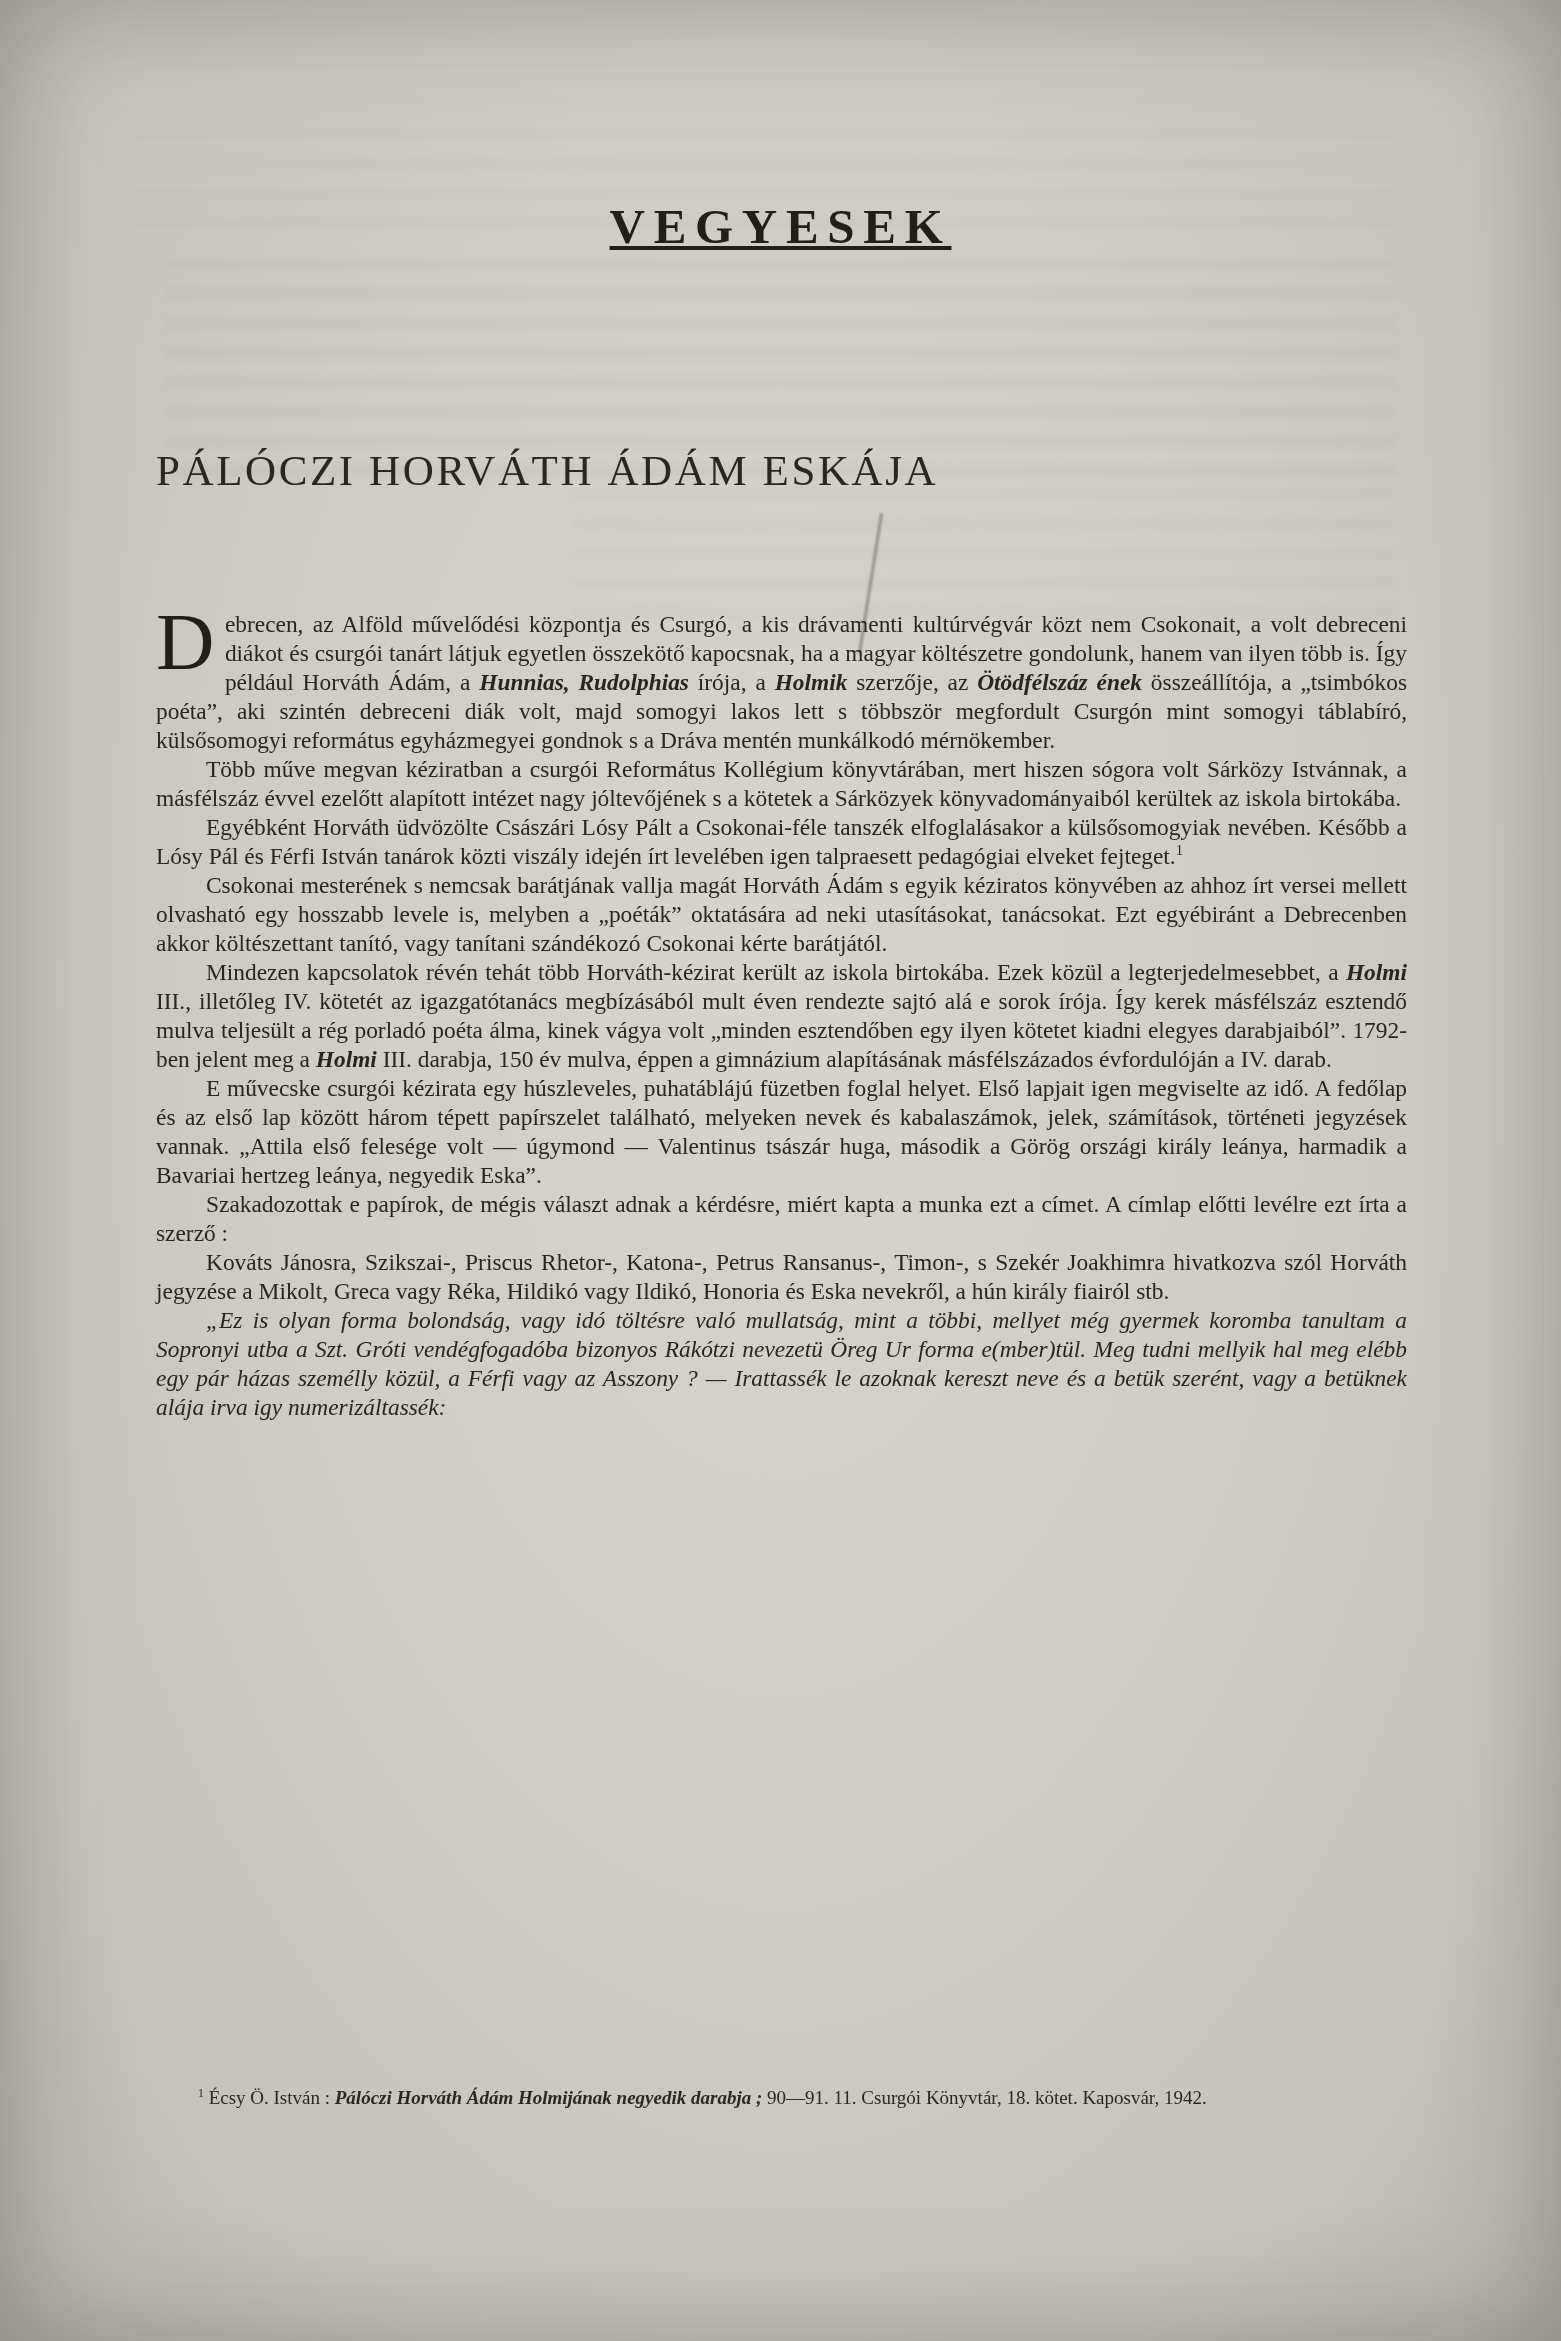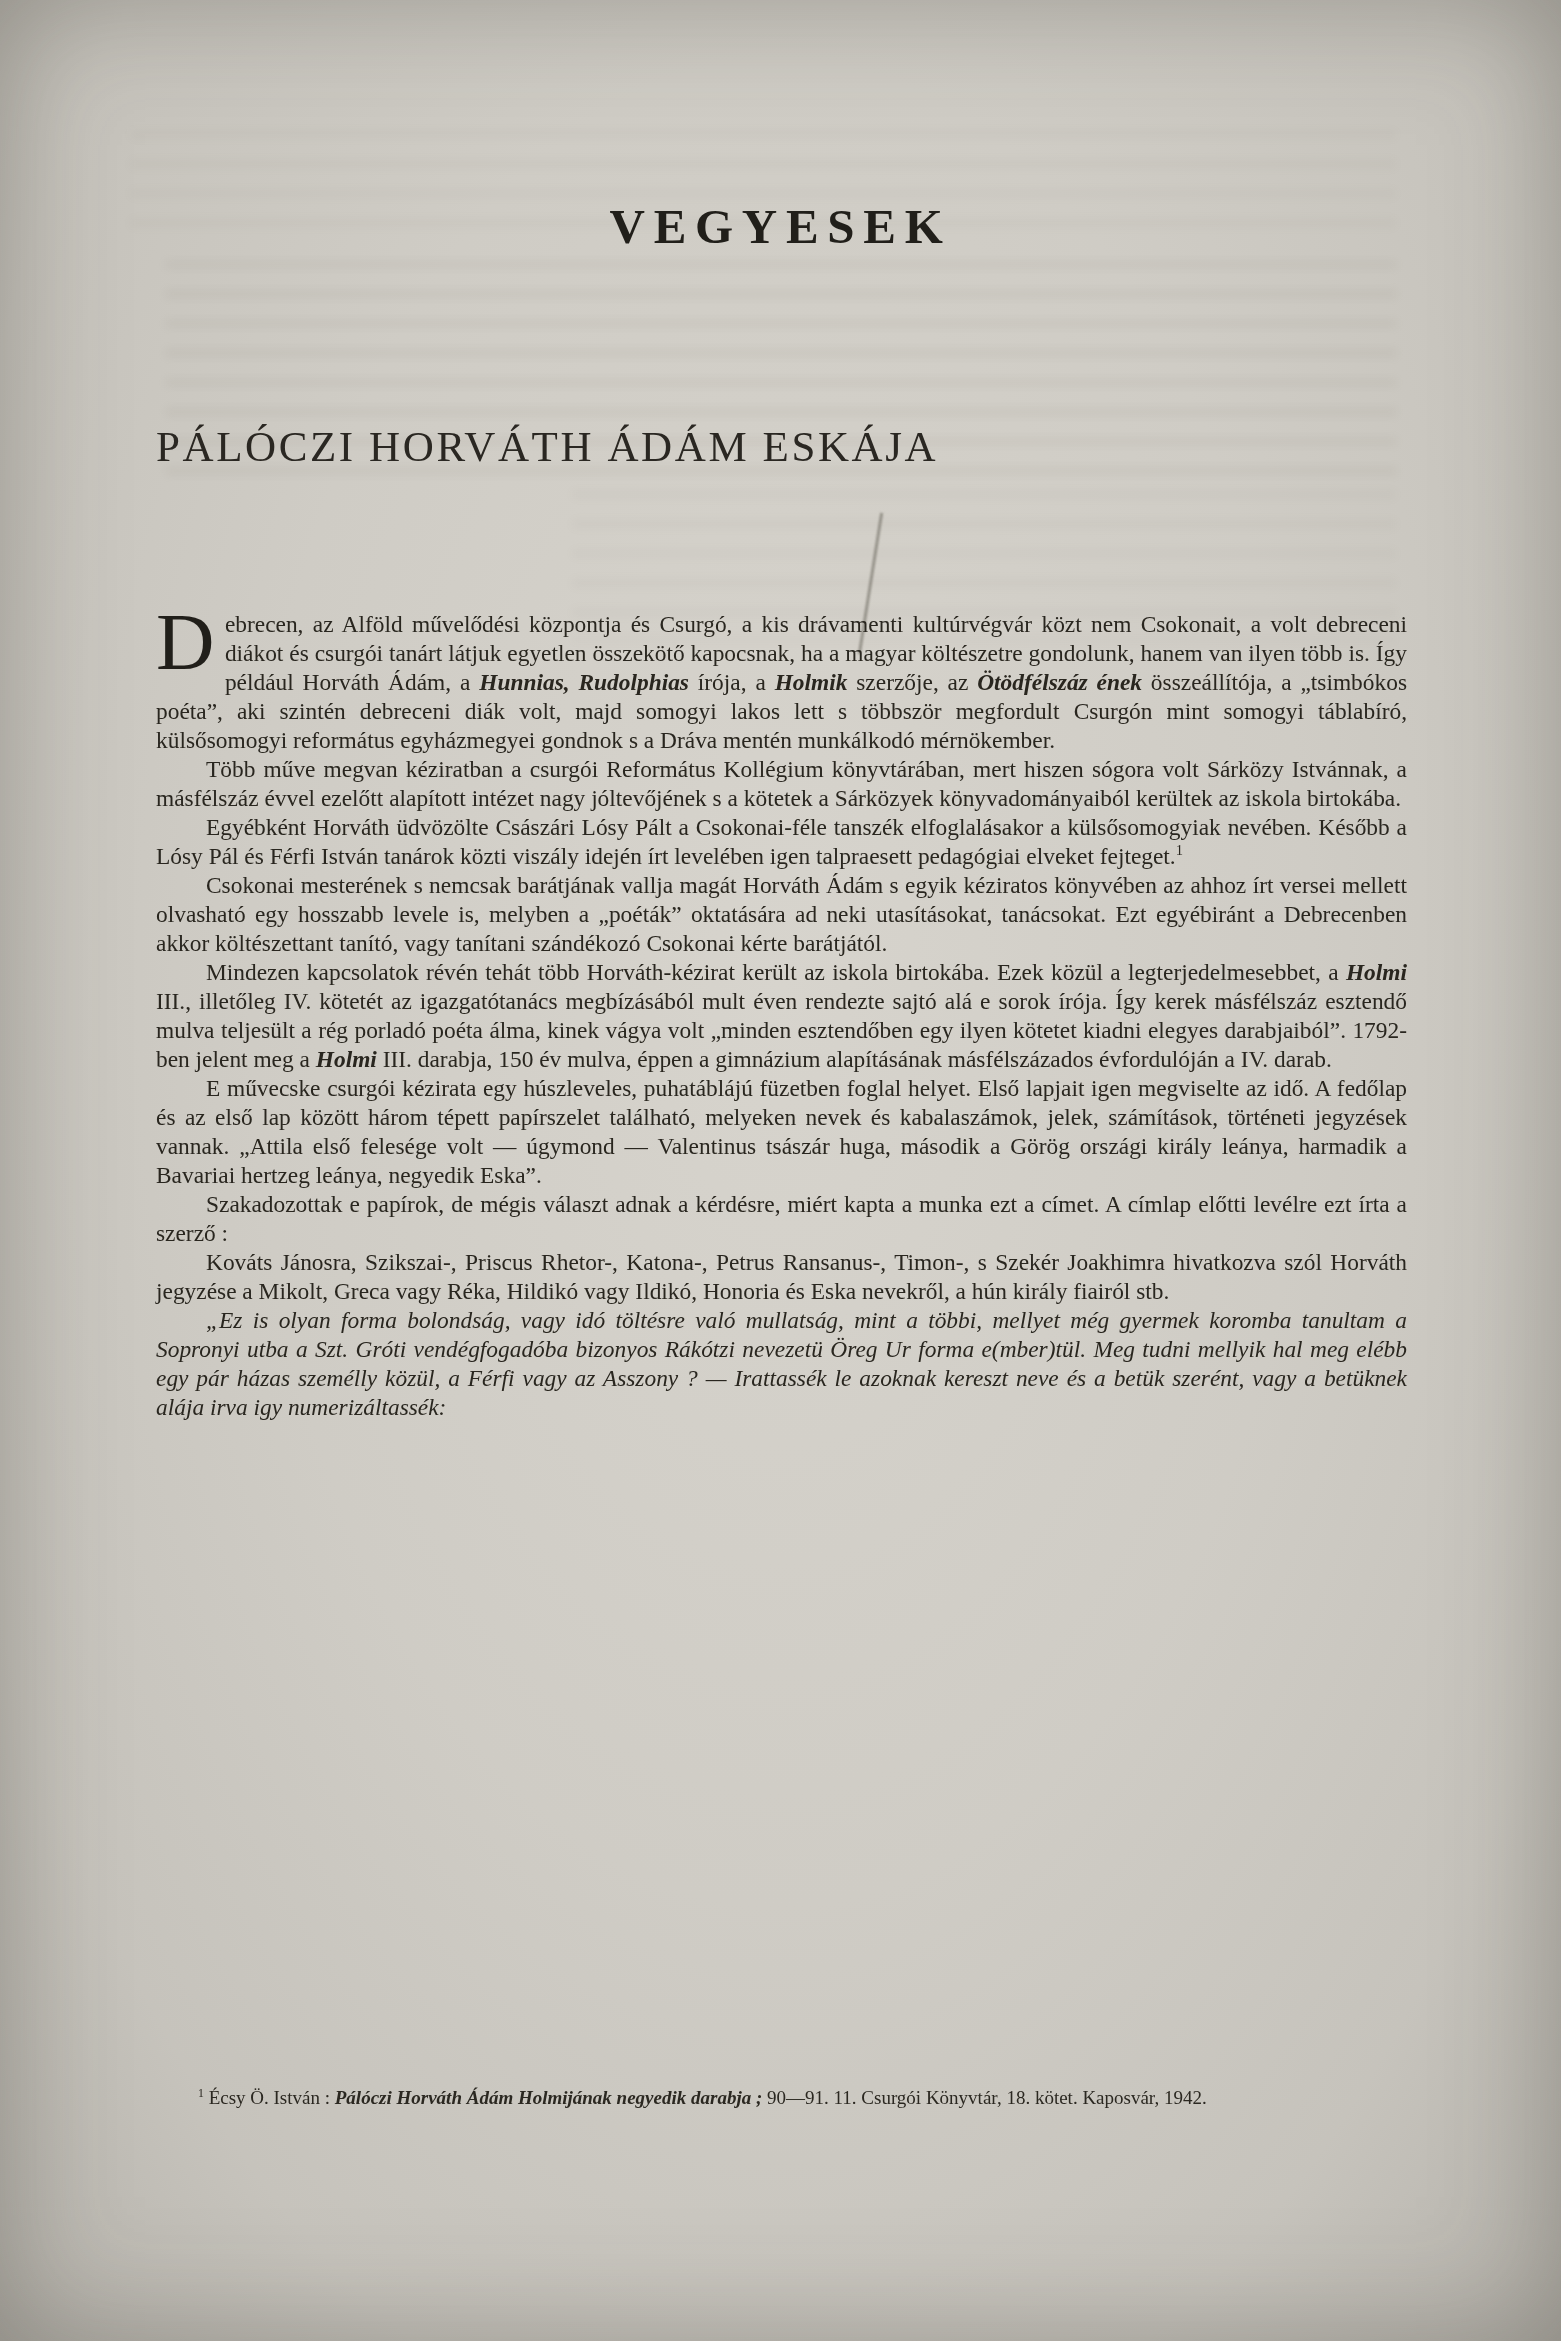--- a/index.html
+++ b/index.html
@@ -39,24 +39,25 @@
   }
   .section-title {
     position: absolute;
     top: 198px; left: 0;
     width: 100%;
     text-align: center;
     font-size: 49px;
     font-weight: bold;
     letter-spacing: 8.7px;
     color: #211f1a;
+    text-decoration: underline;
   }
   .article-title {
     position: absolute;
-    top: 422px; left: 156px;
+    top: 446px; left: 156px;
     font-size: 43px;
     font-weight: normal;
     letter-spacing: 2.6px;
     color: #2a2722;
     white-space: nowrap;
   }
   .article-body {
     position: absolute;
     top: 610px; left: 156px;
     width: 1251px;

